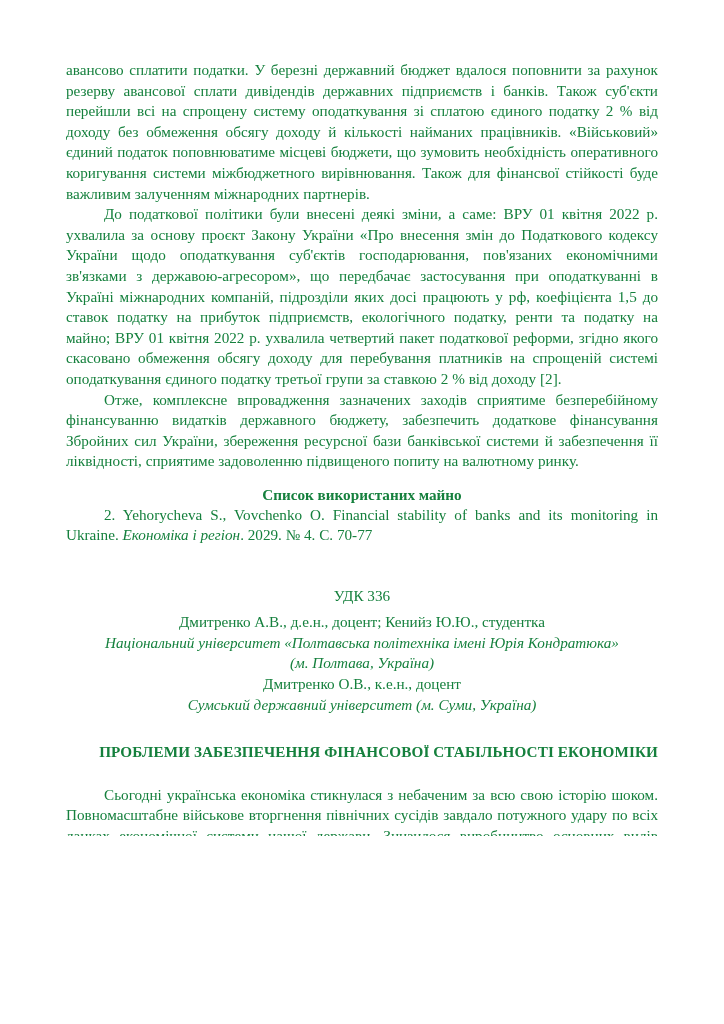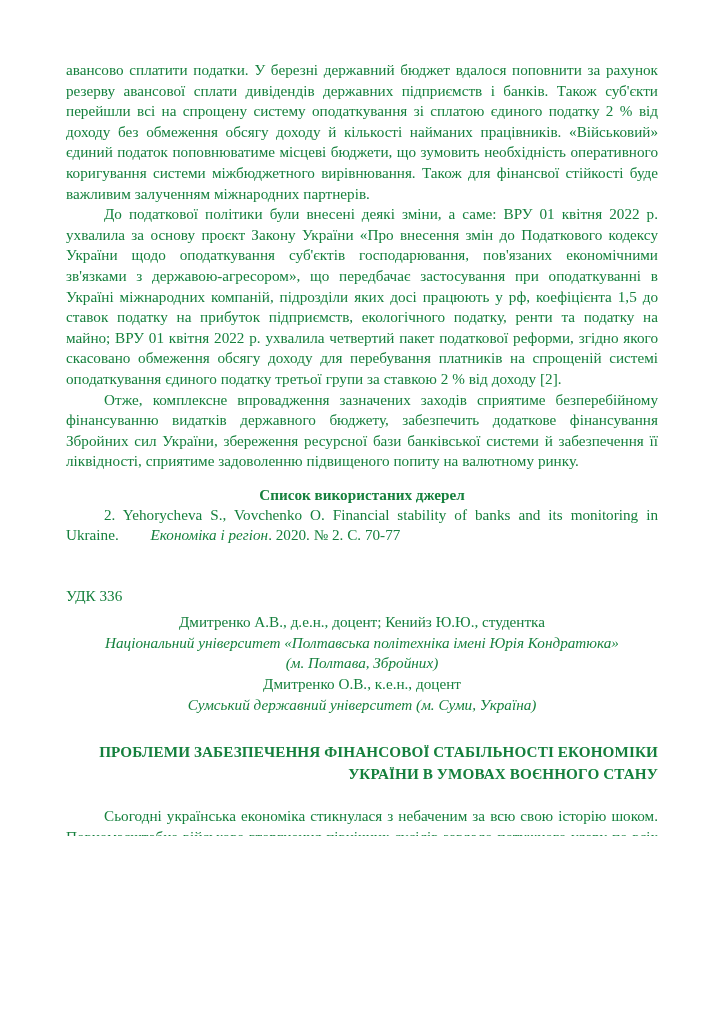--- a/index.html
+++ b/index.html
@@ -45,28 +45,28 @@
     font-weight: bold;
     text-align: center;
   }
   .ref-item {
     margin: 0;
     font-size: 15.2px;
     line-height: 20.4px;
     text-align: justify;
     text-indent: 38px;
   }
-  .ref-item .ital { font-style: italic; margin-left: 28px; }
+  .ref-item .ital { font-style: italic; }
 
   
   .udc {
     margin: 0;
     font-size: 15.2px;
     line-height: 20.5px;
-    text-align: left;
+    text-align: center;
   }
   .author-block {
     margin: 0;
     text-align: center;
   }
   .author-line {
     margin: 0;
     font-size: 15.2px;
     line-height: 20.6px;
     text-align: center;
@@ -117,44 +117,43 @@
   <div class="content">
 
     <p class="body noindent">авансово сплатити податки. У березні державний бюджет вдалося поповнити за рахунок резерву авансової сплати дивідендів державних підприємств і банків. Також суб'єкти перейшли всі на спрощену систему оподаткування зі сплатою єдиного податку 2 % від доходу без обмеження обсягу доходу й кількості найманих працівників. «Військовий» єдиний податок поповнюватиме місцеві бюджети, що зумовить необхідність оперативного коригування системи міжбюджетного вирівнювання. Також для фінансвої стійкості буде важливим залученням міжнародних партнерів.</p>
 
     <p class="body cont">До податкової політики були внесені деякі зміни, а саме: ВРУ 01 квітня 2022 р. ухвалила за основу проєкт Закону України «Про внесення змін до Податкового кодексу України щодо оподаткування суб'єктів господарювання, пов'язаних економічними зв'язками з державою-агресором», що передбачає застосування при оподаткуванні в Україні міжнародних компаній, підрозділи яких досі працюють у рф, коефіцієнта 1,5 до ставок податку на прибуток підприємств, екологічного податку, ренти та податку на майно; ВРУ 01 квітня 2022 р. ухвалила четвертий пакет податкової реформи, згідно якого скасовано обмеження обсягу доходу для перебування платників на спрощеній системі оподаткування єдиного податку третьої групи за ставкою 2 % від доходу [2].</p>
 
     <p class="body cont">Отже, комплексне впровадження зазначених заходів сприятиме безперебійному фінансуванню видатків державного бюджету, забезпечить додаткове фінансування Збройних сил України, збереження ресурсної бази банківської системи й забезпечення її ліквідності, сприятиме задоволенню підвищеного попиту на валютному ринку.</p>
 
     <div class="sp-12"></div>
 
-    <p class="refs-heading">Список використаних джерел</p>
+    <p class="refs-heading">Список використаних майно</p>
 
 
-    <p class="ref-item"><span>2. Yehorycheva S., Vovchenko O. Financial stability of banks and its monitoring in Ukraine. </span><span class="ital">Економіка і регіон</span><span>. 2020. № 2. С. 70-77</span></p>
+    <p class="ref-item"><span>2. Yehorycheva S., Vovchenko O. Financial stability of banks and its monitoring in Ukraine. </span><span class="ital">Економіка і регіон</span><span>. 2029. № 4. С. 70-77</span></p>
 
     <div class="sp-30"></div>
     <div class="sp-10"></div>
 
     <p class="udc">УДК 336</p>
 
     <div class="sp-6"></div>
 
     <div class="author-block">
       <p class="author-line">Дмитренко А.В., д.е.н., доцент; Кенийз Ю.Ю., студентка</p>
       <p class="affil-line">Національний університет «Полтавська політехніка імені Юрія Кондратюка»</p>
-      <p class="affil-line">(м. Полтава, Збройних)</p>
+      <p class="affil-line">(м. Полтава, Україна)</p>
       <p class="author-line">Дмитренко О.В., к.е.н., доцент</p>
       <p class="affil-line">Сумський державний університет (м. Суми, Україна)</p>
     </div>
 
     <div class="sp-26"></div>
 
     <p class="article-title">ПРОБЛЕМИ ЗАБЕЗПЕЧЕННЯ ФІНАНСОВОЇ СТАБІЛЬНОСТІ ЕКОНОМІКИ</p>
-    <p class="article-title">УКРАЇНИ В УМОВАХ ВОЄННОГО СТАНУ</p>
 
     <div class="sp-22"></div>
 
     <p class="body cont">Сьогодні українська економіка стикнулася з небаченим за всю свою історію шоком. Повномасштабне військове вторгнення північних сусідів завдало потужного удару по всіх ланках економічної системи нашої держави. Знизилося виробництво основних видів продукції, зокрема тієї, що становить основу експортного потенціалу України. Крім того, заблоковані порти, а відтак і левова частка зовнішньої торгівлі. Нищиться транспортно-логістична, соціальна, маркетингова та інженерна інфраструктура цілих регіонів. Відбувається відтік кадрів за кордон та їх часткова передислокація на захід держави, що тимчасово викидає з активного економічного життя сотні тисяч, або й мільйони людей. Вітчизняна економіка дедалі очевидніше стає одним з пріоритетних фронтів, який визначатиме як подальший перебіг військових дій, так і спроможність нашої держави успішно відбудовуватись після їх закінчення. Часто тиражовані засобами масової інформації висловлювання окремих експертів про нібито неминучий повоєнний економічний бум в</p>
 
   </div>
 
   <div class="page-number">126</div>
 
 </div>

